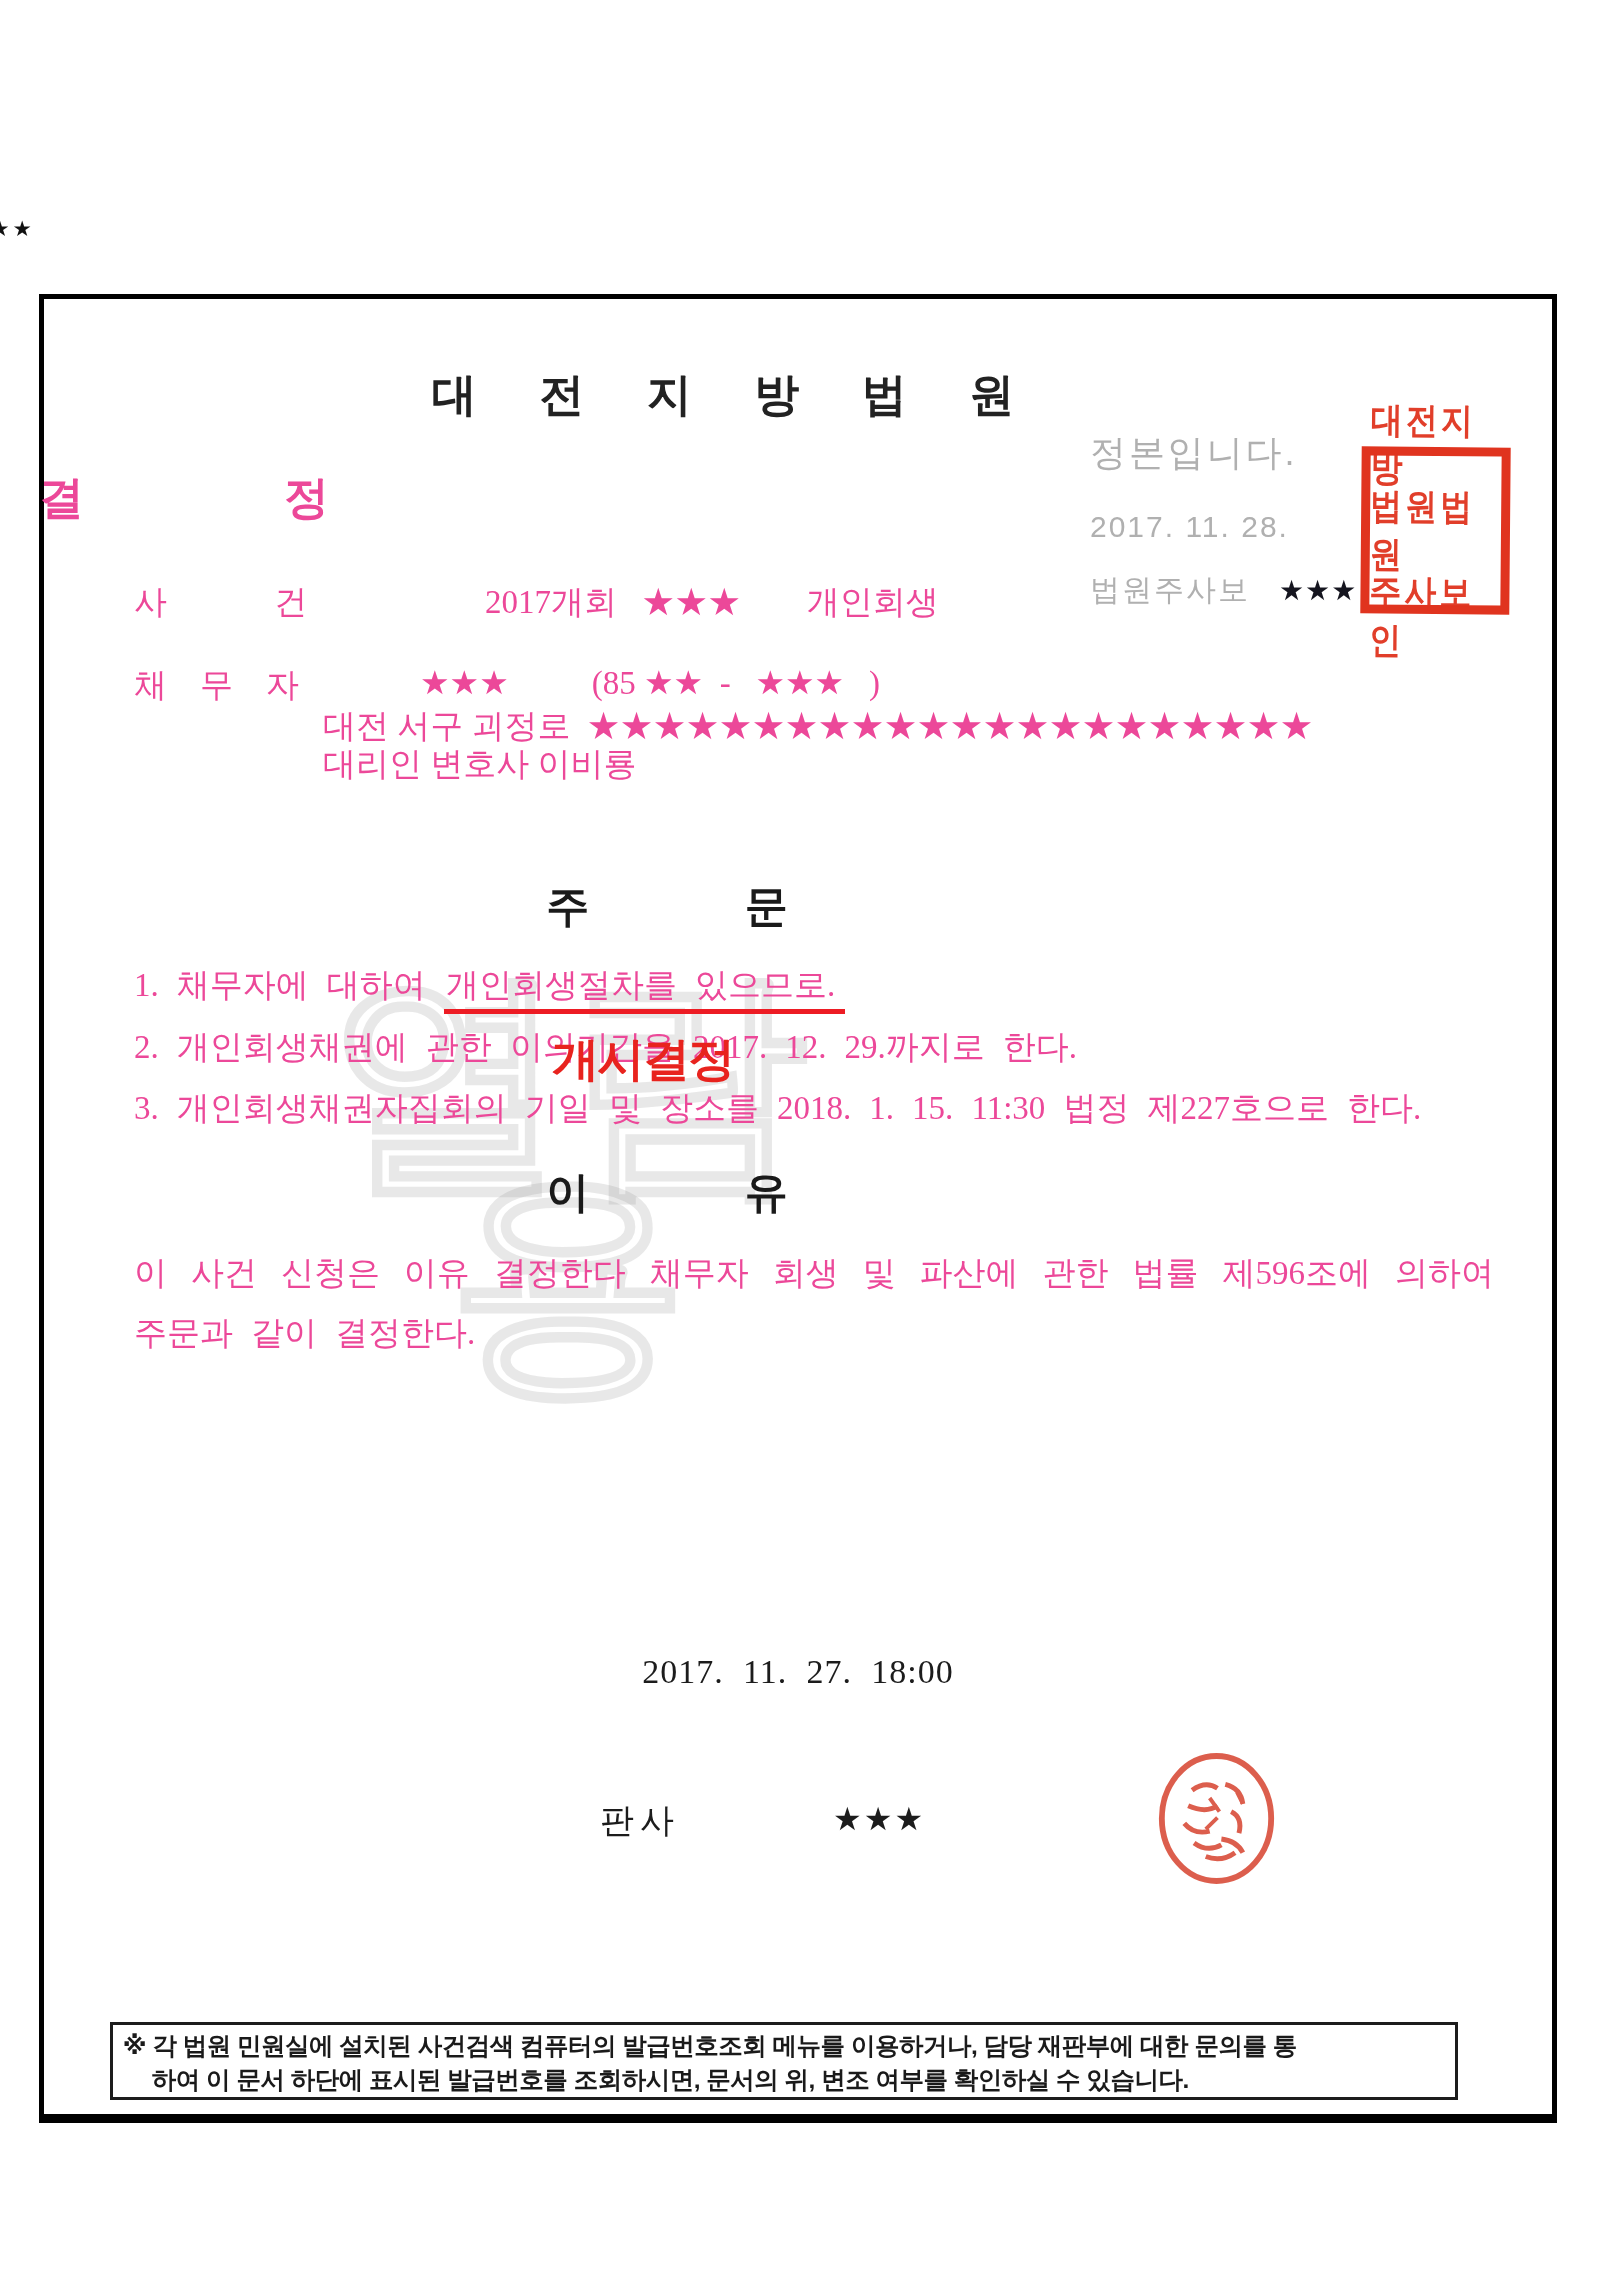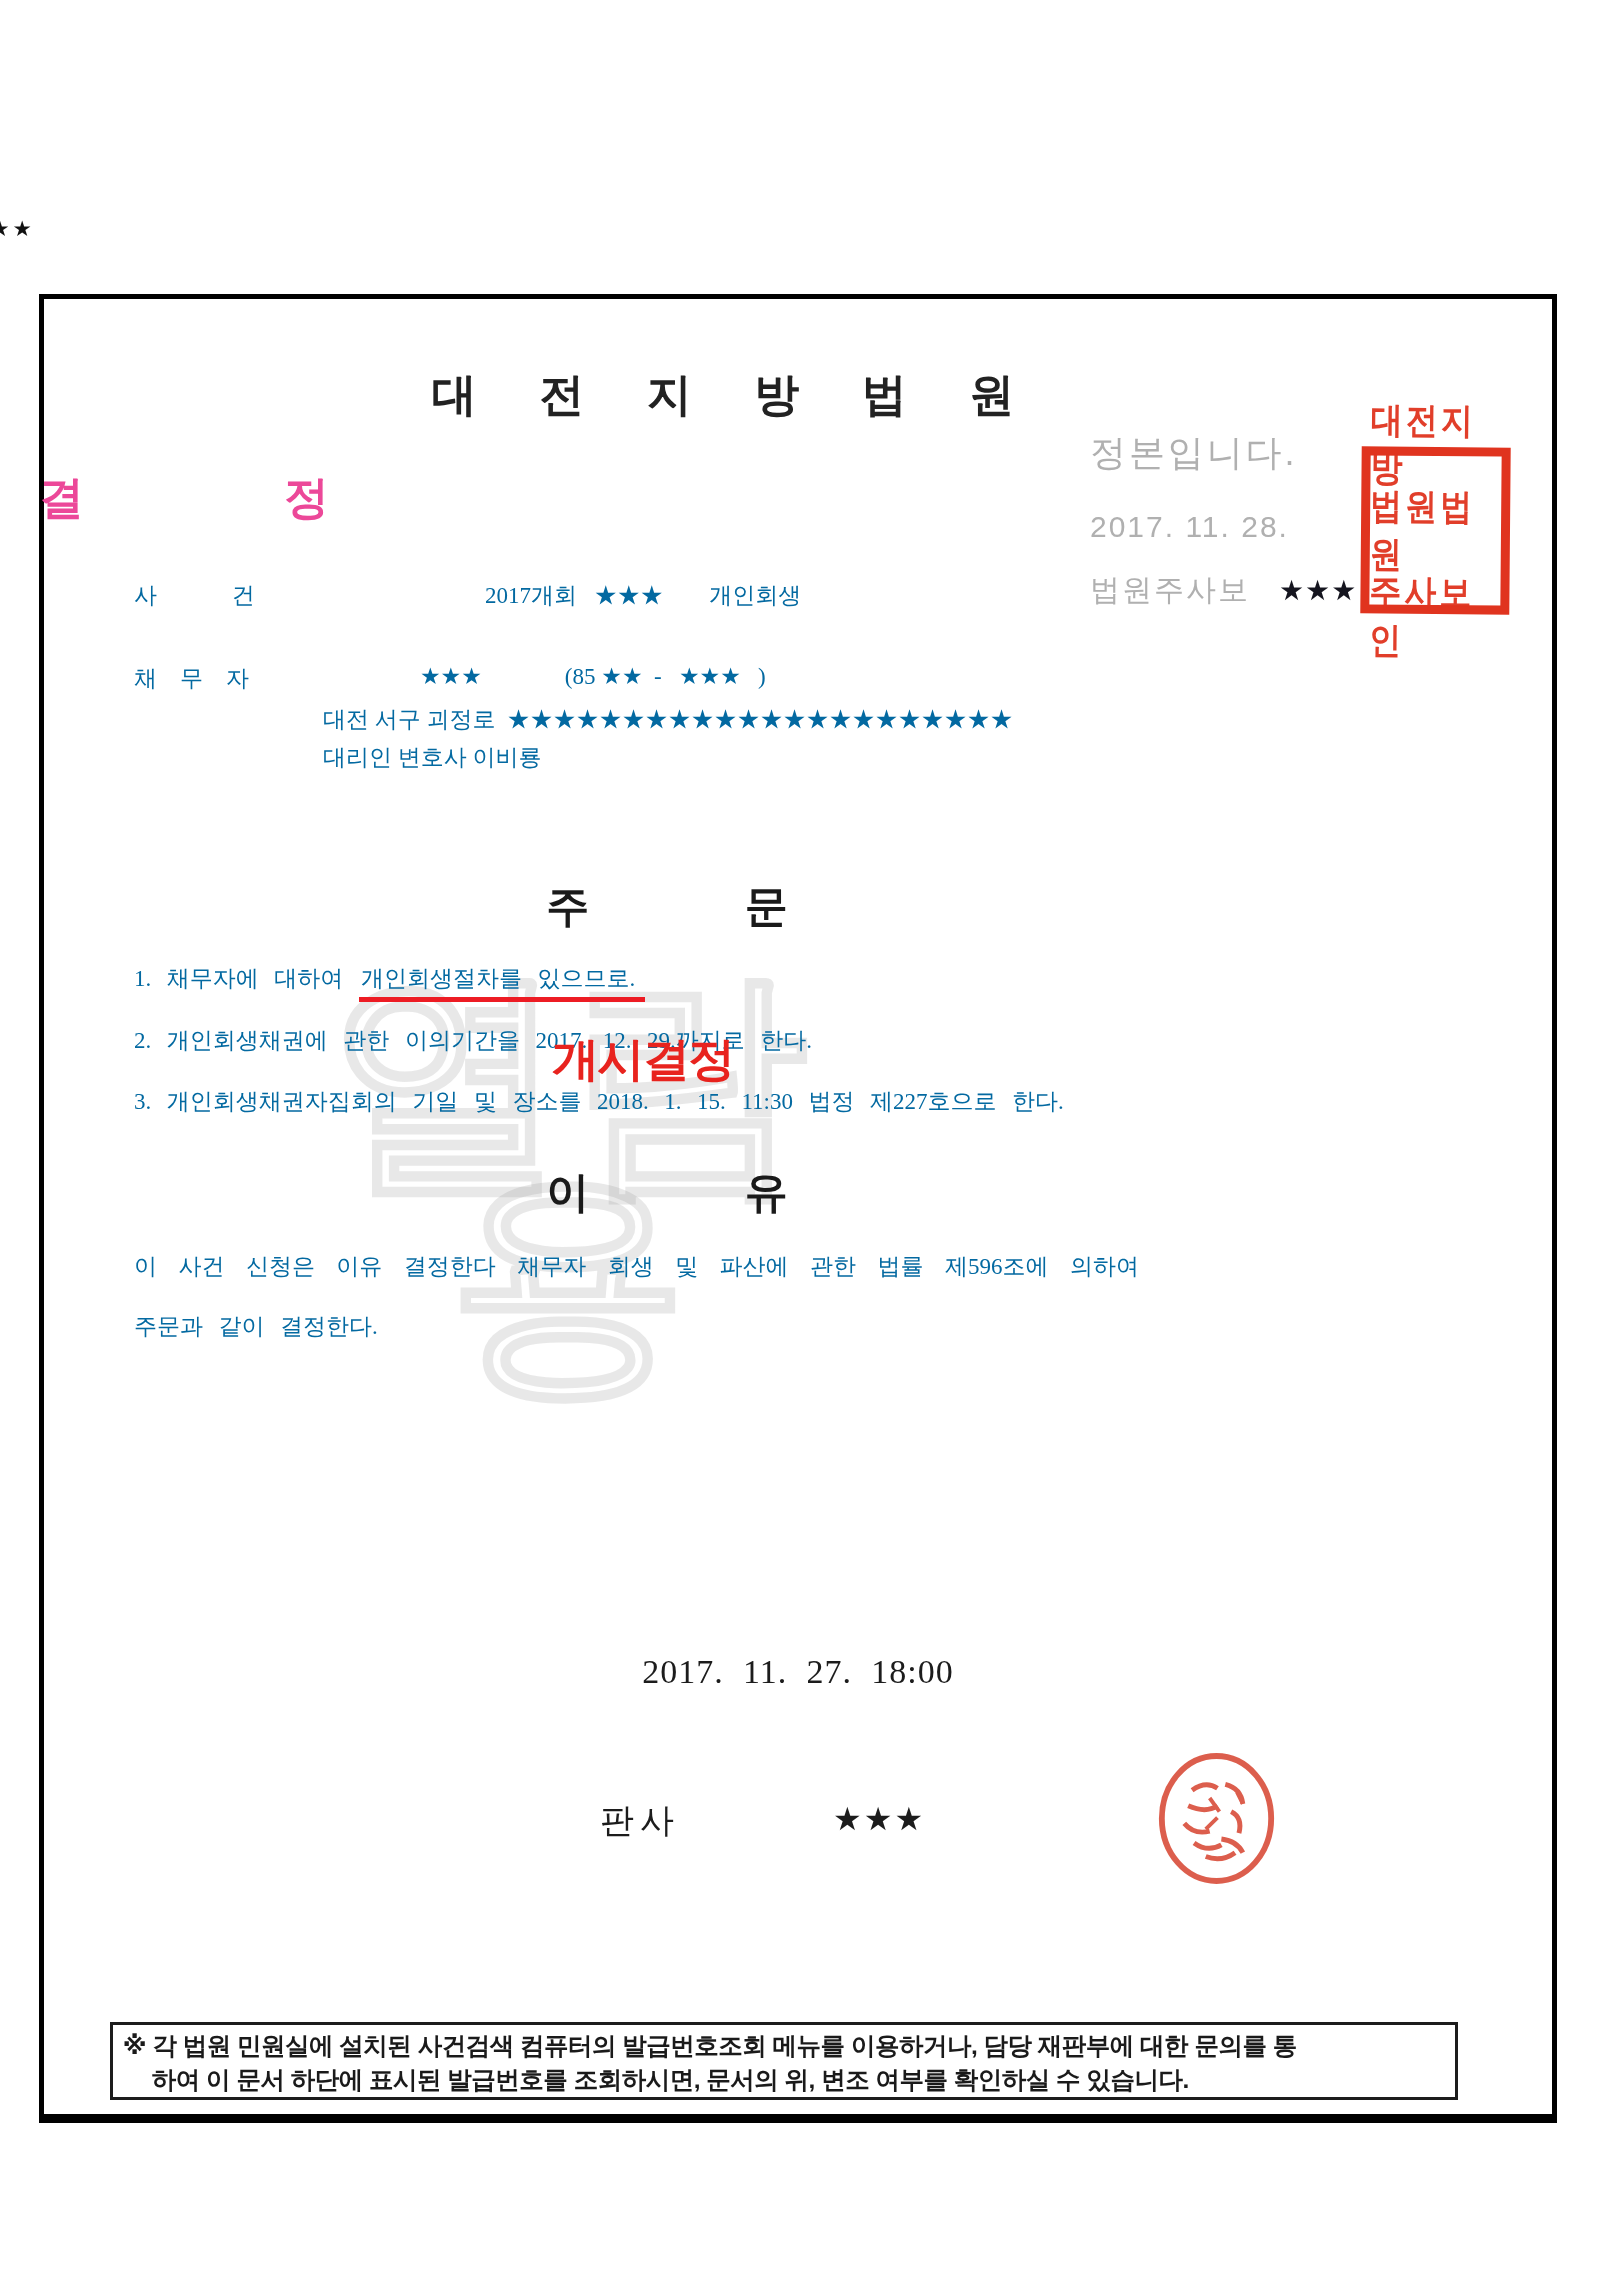--- a/index.html
+++ b/index.html
@@ -23,21 +23,21 @@
   .cert-copy { left:1090px; top:429px; font-size:36px; letter-spacing:2.9px; }
   .cert-date { left:1090px; top:510px; font-size:30px; letter-spacing:2px; }
   .cert-officer { left:1090px; top:570px; font-size:30px; letter-spacing:2px; }
   .cert-officer .name { color:#15151f; font-size:28px; margin-left:29px; letter-spacing:1px;
     font-family:"DejaVu Sans",sans-serif; }
   .seal-square { left:1361px; top:447px; width:149px; height:167px; box-sizing:border-box;
     border:9.8px solid #e0341f; display:flex; flex-direction:column; justify-content:center;
     align-items:center; transform:rotate(.5deg); }
   .seal-square .row { font-weight:bold; font-size:32px; line-height:43px; letter-spacing:2.9px;
     color:#e0341f; transform:scaleY(1.12); opacity:.95; }
-  .body-line { font-size:23px; color:#0369a1; }
+  .body-line { font-size:33px; color:#ec4899; }
   .case-label { left:134px; top:580px; }
   .case-value { left:485px; top:580px; }
   .debtor-label { left:134px; top:663px; }
   .debtor-value { left:420px; top:663px; }
   .debtor-value .rrn { margin-left:83px; }
   .address-line { left:323px; top:704px; }
   .attorney-line { left:323px; top:742px; }
   .section-heading { left:39px; width:1256px; text-align:center; font-weight:bold;
     font-size:43px; color:#1a1a1a; }
   .order-heading { top:878px; }

